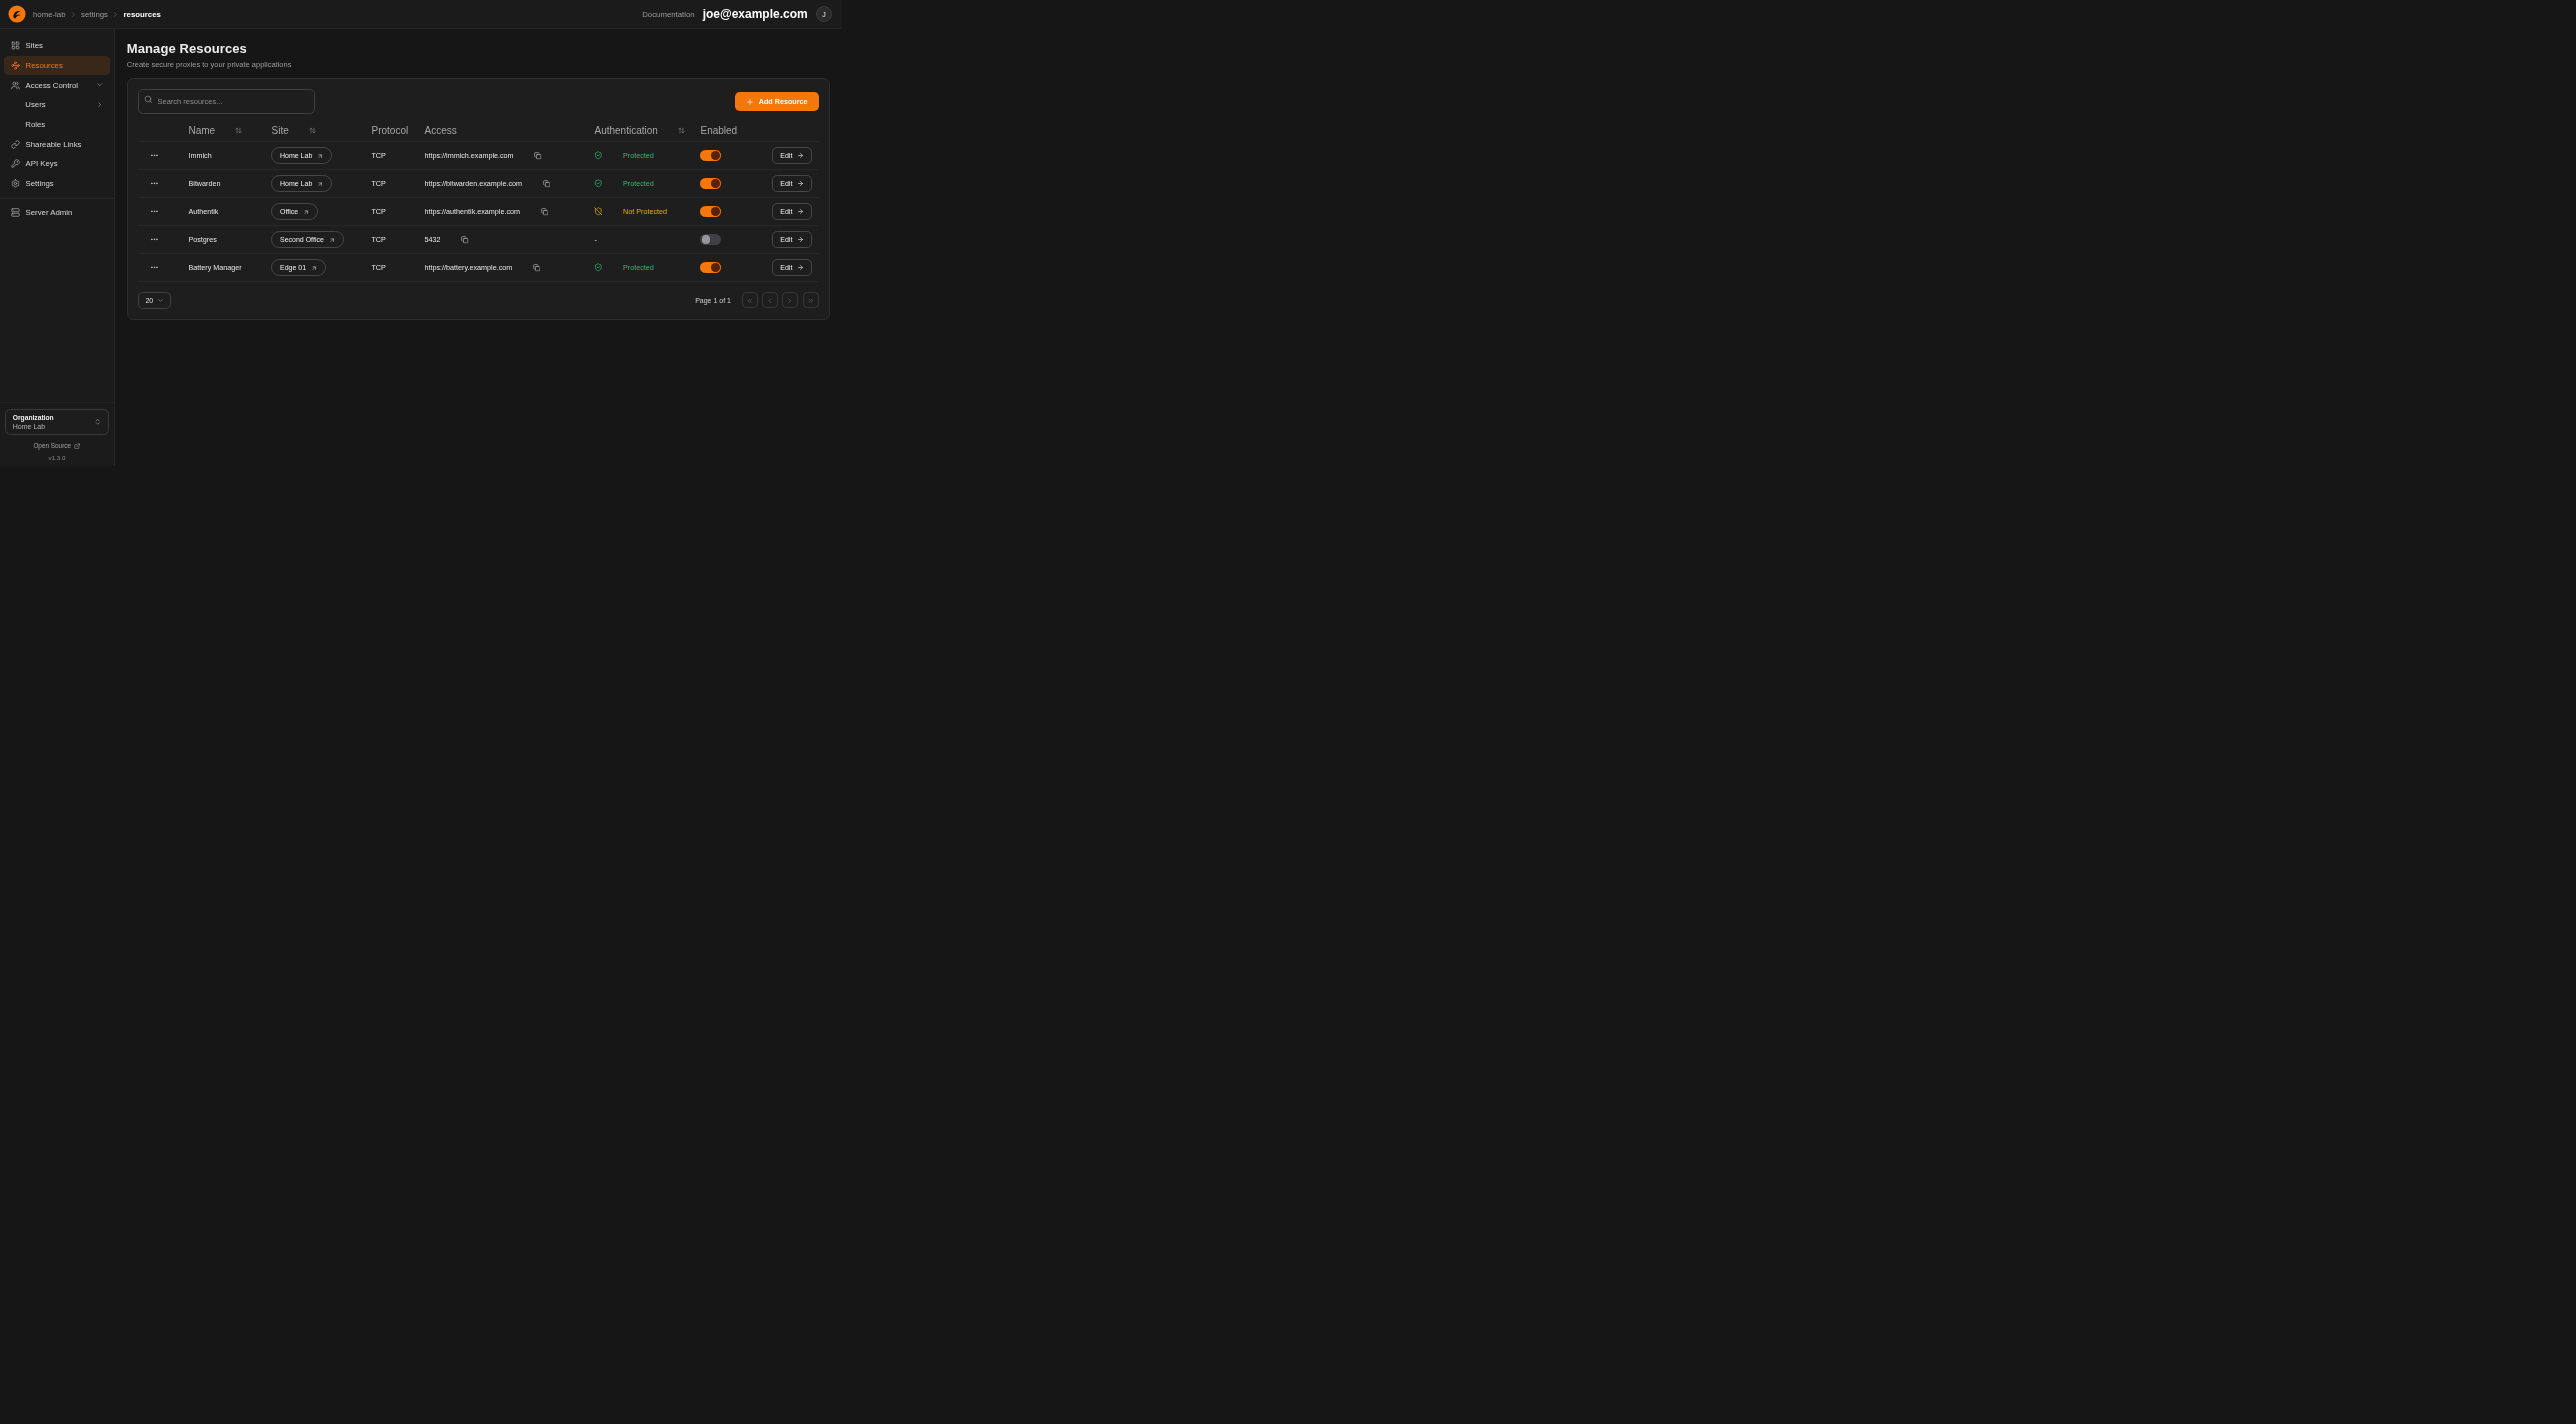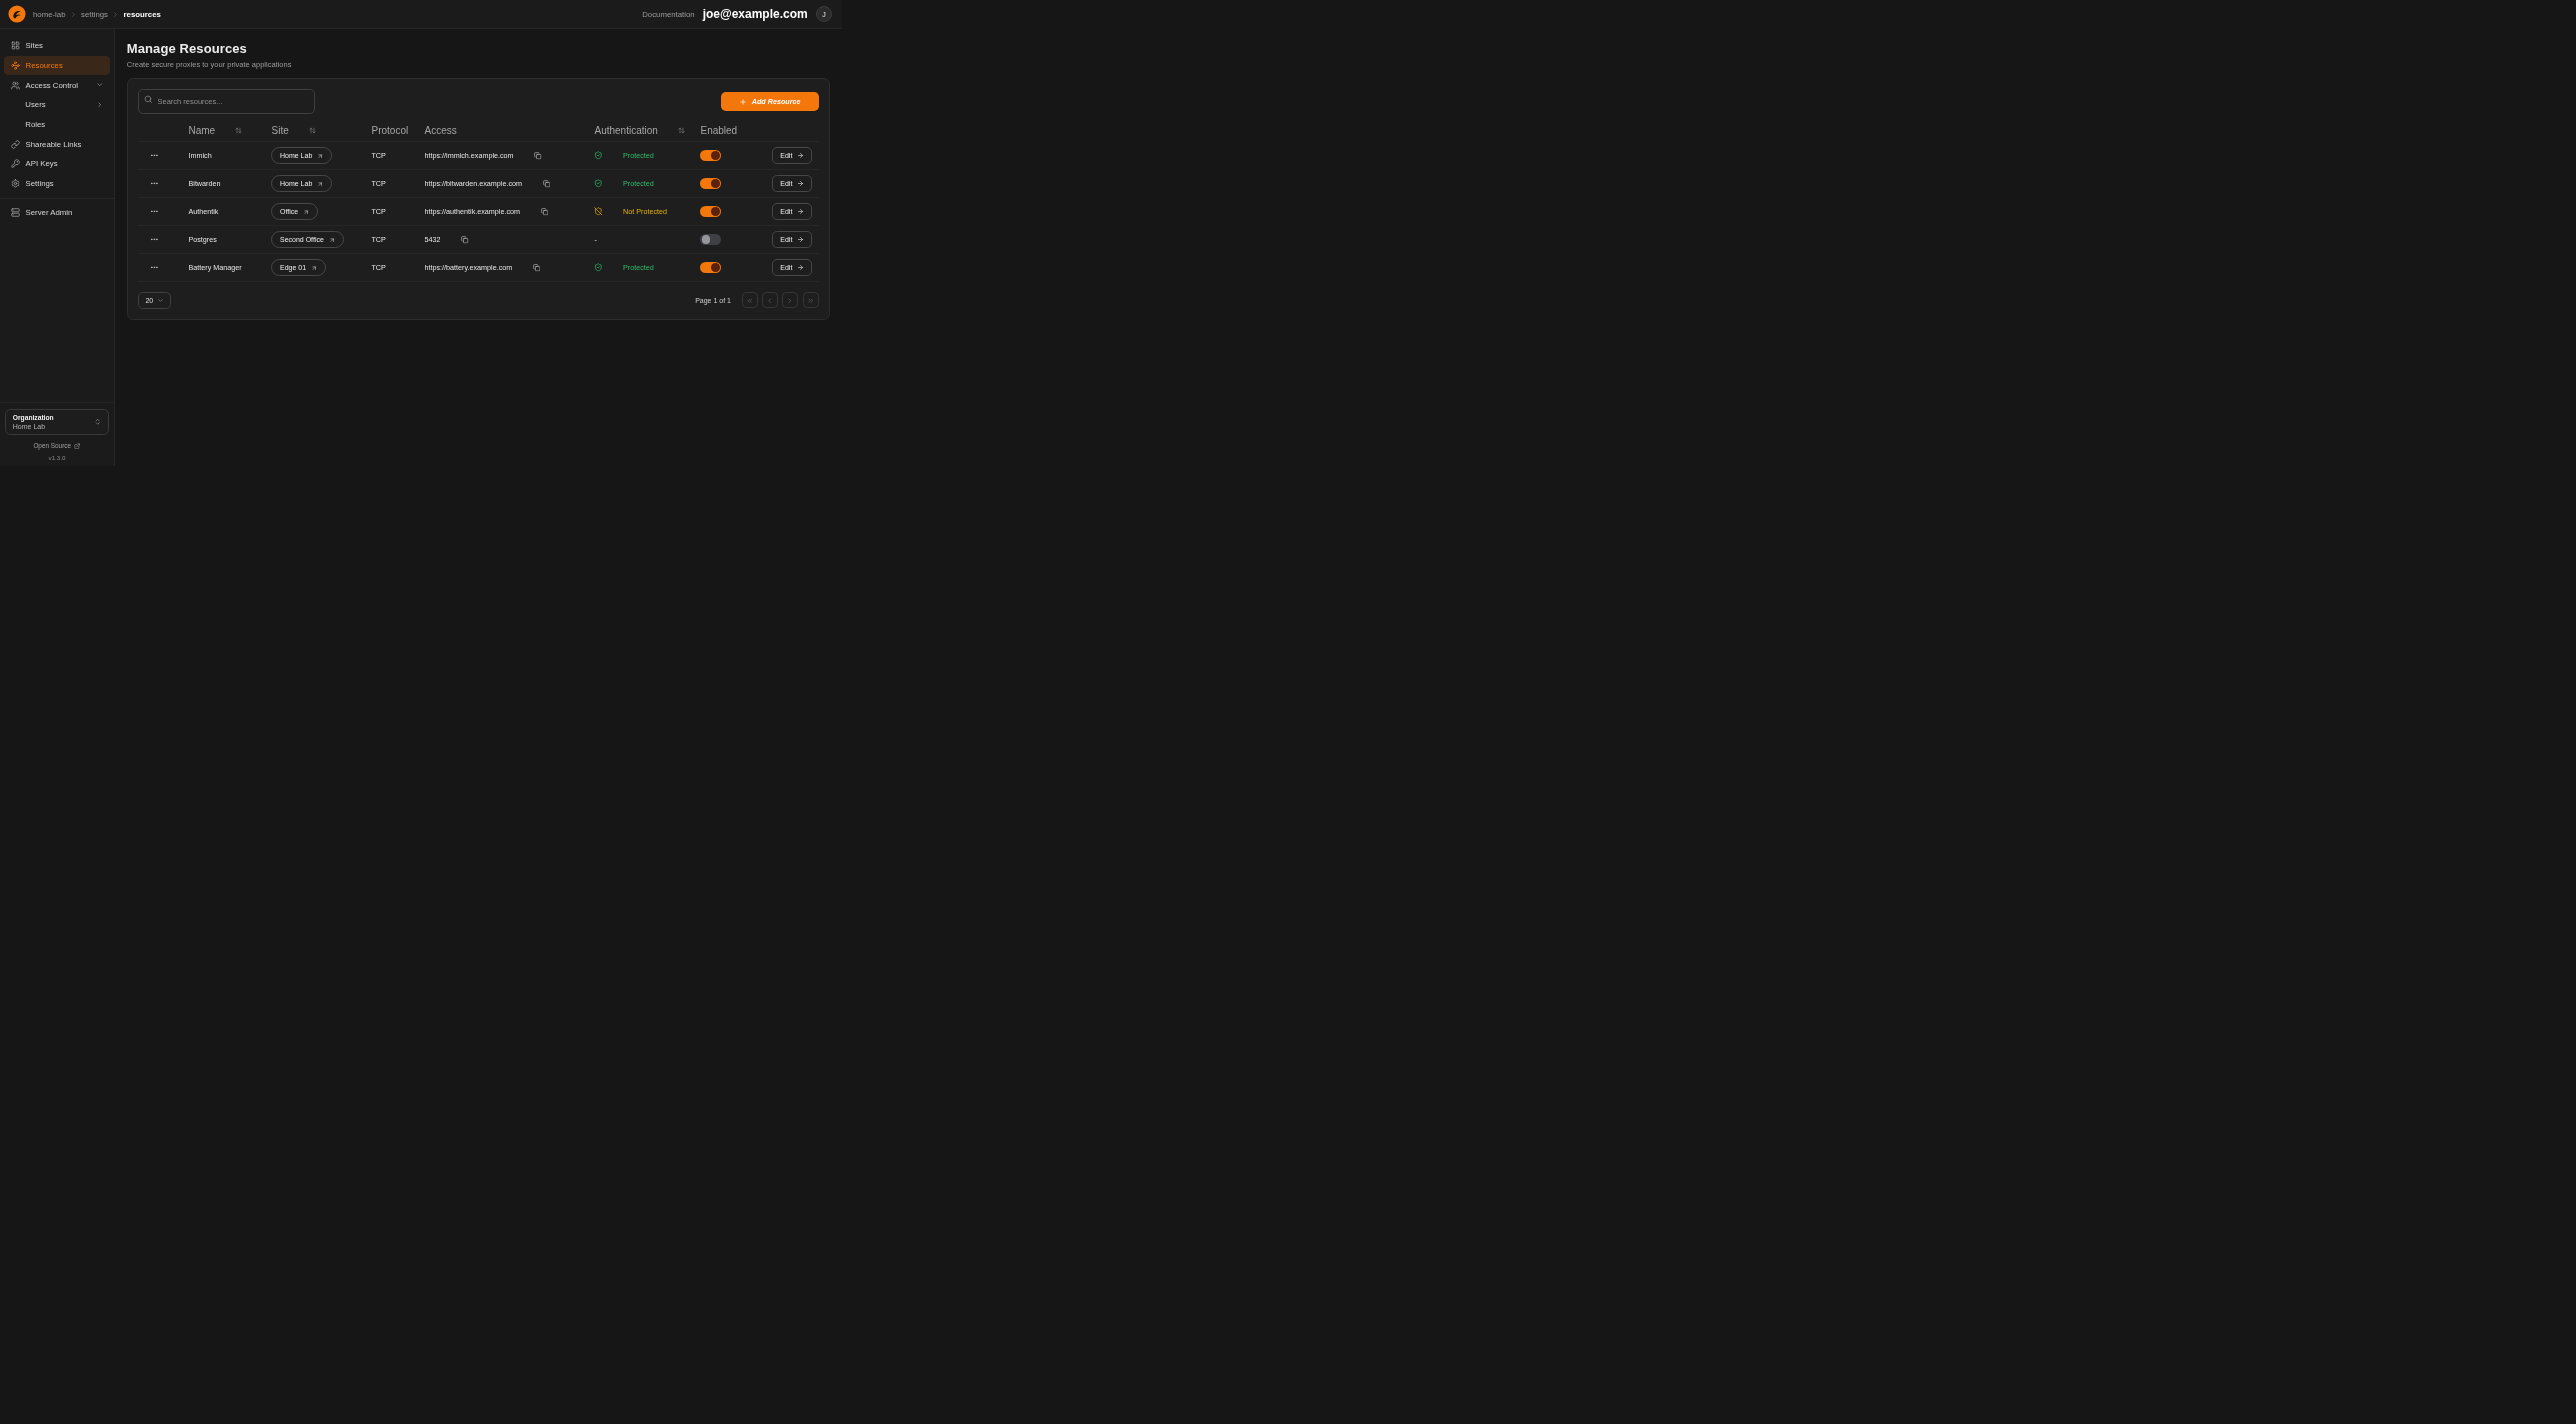--- a/index.html
+++ b/index.html
@@ -84,21 +84,21 @@
   .toolbar { display: flex; align-items: center; margin-bottom: 5.4px; }
   .search-wrap { position: relative; width: 177px; }
   .search-wrap .ic { position: absolute; left: 5.9px; top: 5.4px; color: #8e8e8e; }
   .search-input {
     width: 100%; height: 25px; background: transparent; border: 0.5px solid #3f3f3f; border-radius: 4.8px;
     padding: 0 6.4px 0 18px; color: #e8e8e8; font-size: 7.5px; font-family: inherit; outline: none;
   }
   .search-input::placeholder { color: #8e8e8e; }
   .add-btn {
     margin-left: auto; height: 19.3px; background: var(--accent); color: #fff; border-radius: 4.8px;
-    padding: 0 18px; font-size: 7.2px; font-weight: 600; display: inline-flex; align-items: center; gap: 4.3px; font-style: italic;
+    padding: 0 11px; font-size: 7.2px; font-weight: 600; display: inline-flex; align-items: center; gap: 4.3px;
   }
 
   
   .trow {
     display: grid;
     grid-template-columns: 50px 83px 100px 53px 170px 106px 81px minmax(0, 1fr);
     align-items: center; border-bottom: 0.5px solid var(--border-soft);
   }
   .trow.thead { height: 22.6px; }
   .trow.tbody-row { height: 28px; }

